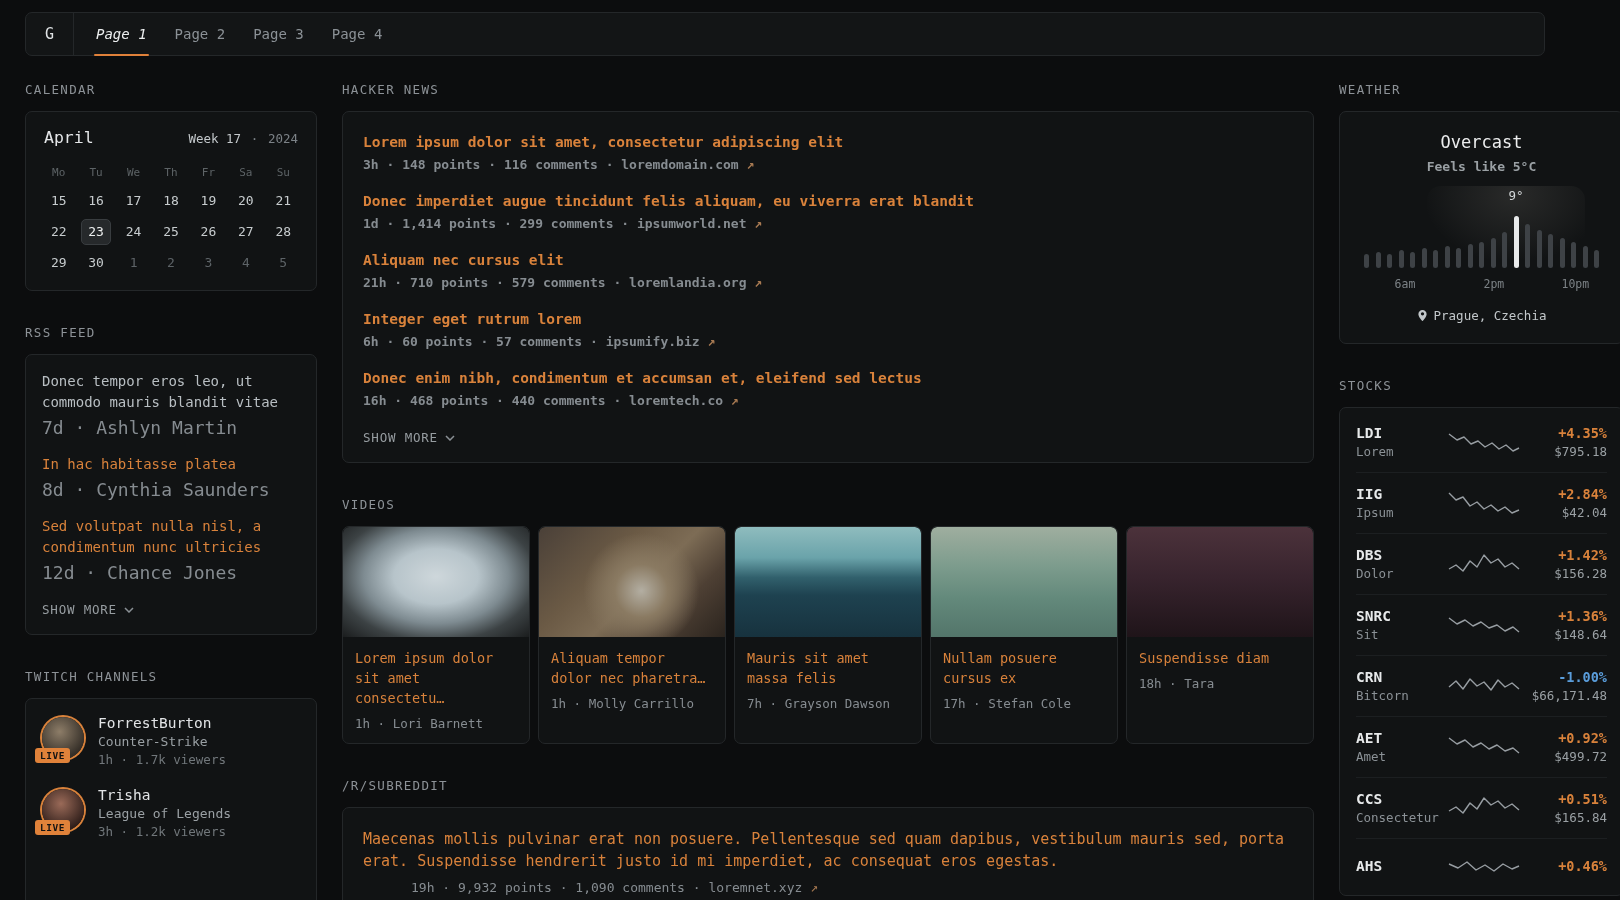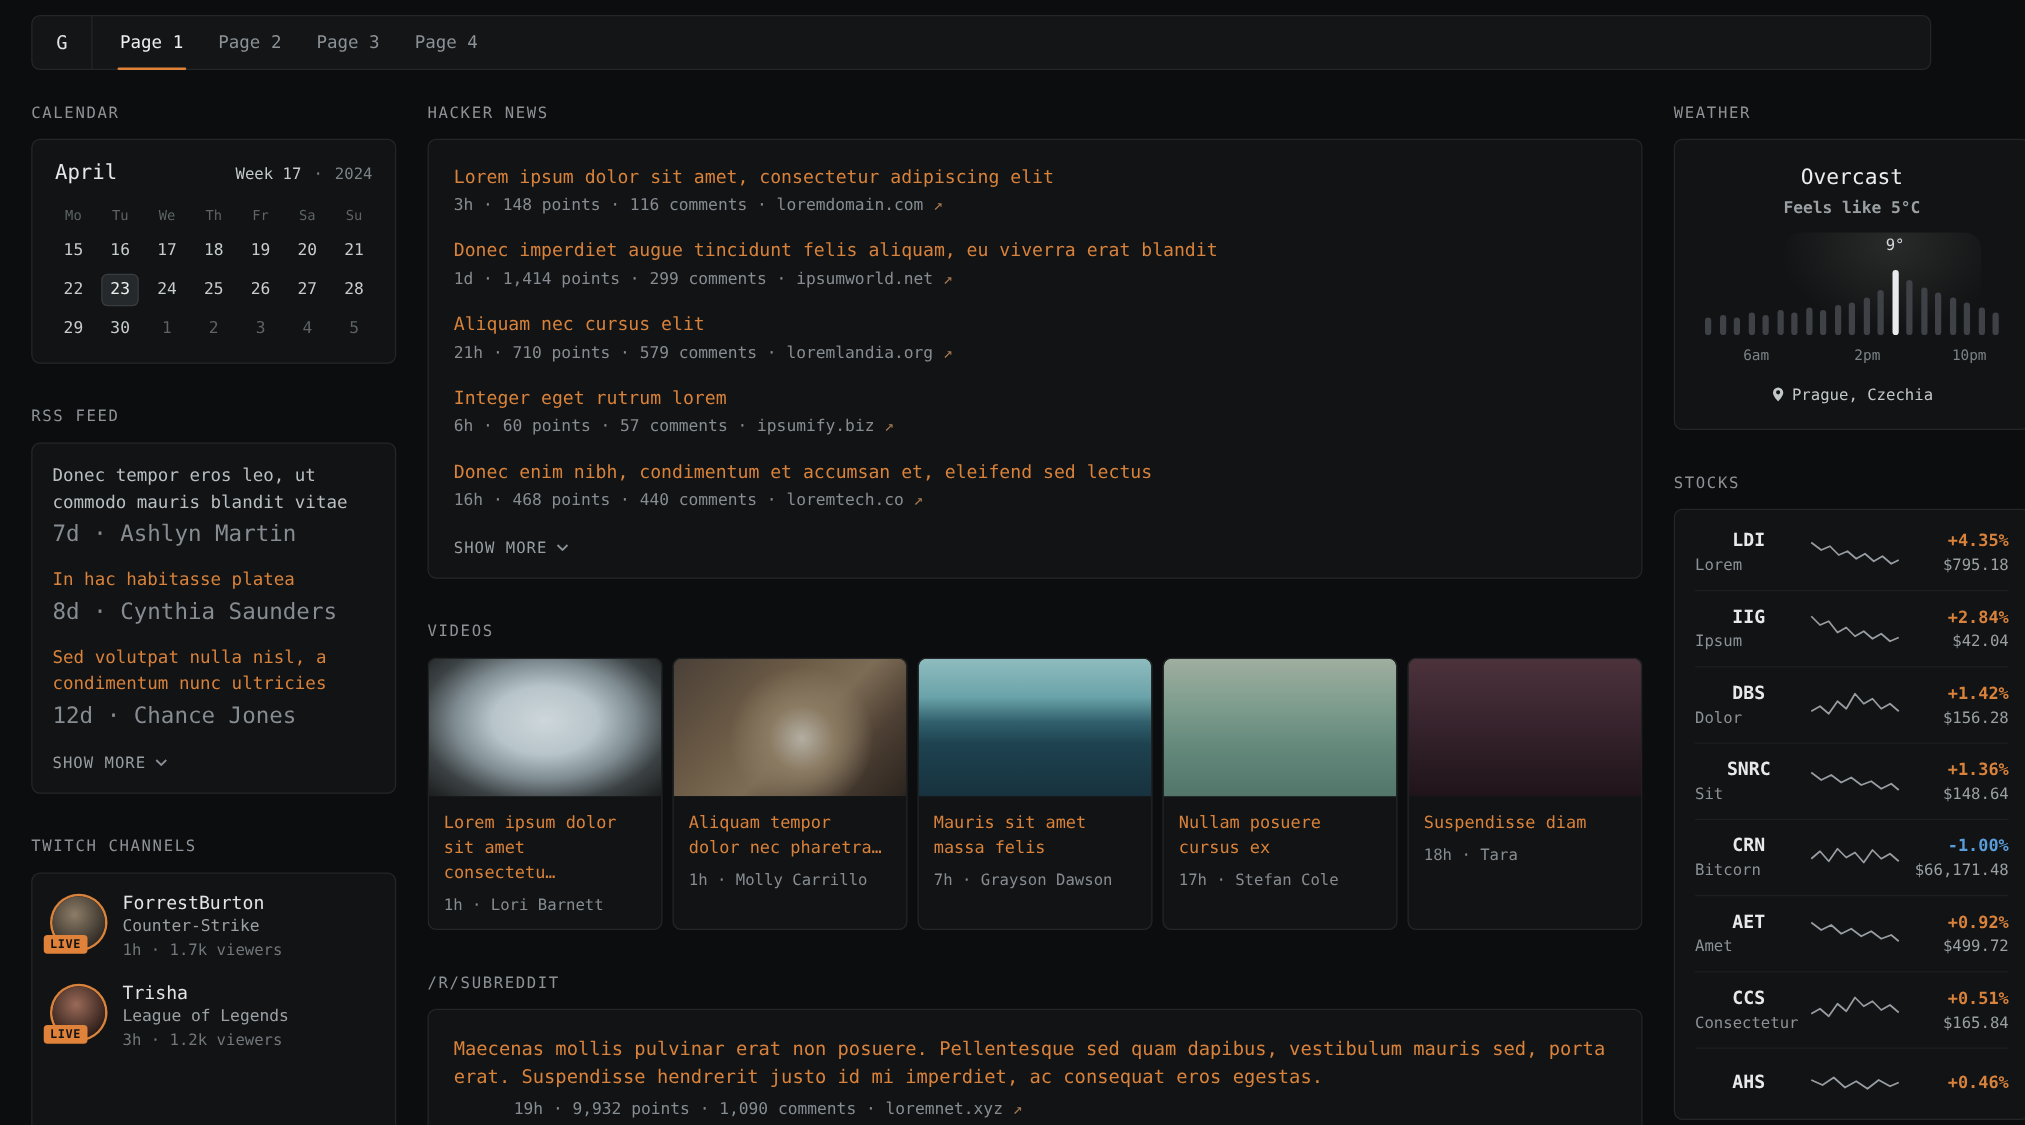--- a/index.html
+++ b/index.html
@@ -11,21 +11,21 @@
   html,body{width:1620px;height:900px;overflow:hidden;background:var(--bg);
     font-family:"DejaVu Sans Mono","Liberation Mono",monospace;color:var(--text);}
   .page{width:1520px;margin:12px 0 0 25px;}
   
   .topbar{height:44px;background:var(--card);border:1px solid var(--border);border-radius:7px;
     display:flex;align-items:stretch;}
   .logo{width:48px;display:flex;align-items:center;justify-content:center;
     border-right:1px solid var(--border);color:#dfe2e4;font-size:15px;cursor:pointer;}
   .tabs{display:flex;margin-left:22px;gap:28px;}
   .tab{display:flex;align-items:center;position:relative;font-size:14px;color:var(--muted);cursor:pointer;}
-  .tab.active{color:#eceeef;}
+  .tab.active{color:#eceeef;font-style:italic;}
   .tab.active::after{content:"";position:absolute;left:-2px;right:-2px;bottom:-1px;height:2px;
     background:#e0813a;border-radius:1px;}
   
   .columns{display:grid;grid-template-columns:292px 1fr 285px;gap:25px;margin-top:26px;}
   .widget + .widget{margin-top:34px;}
   .sec{font-size:12.5px;font-weight:normal;letter-spacing:1.3px;color:#8d9297;margin-bottom:14px;}
   .card{background:#111314;border:1px solid var(--border);border-radius:7px;}
   
   .cal-card{padding:16px 14px 14px;}
   .cal-head{display:flex;justify-content:space-between;align-items:baseline;padding:0 4px;}
@@ -51,21 +51,21 @@
   .av1{background:radial-gradient(circle at 42% 35%,#8d7d68,#352f28 72%);box-shadow:0 0 0 2px #d9823b;}
   .av2{background:radial-gradient(circle at 45% 35%,#9a6a58,#2f1e1a 74%);box-shadow:0 0 0 2px #d9823b;}
   .av3{background:radial-gradient(circle at 45% 40%,#d0d4d6,#696d71 78%);box-shadow:0 0 0 2px #2e3235;}
   .live{position:absolute;left:-7px;bottom:-4px;background:#e0823a;color:#121212;font-size:9.5px;
     font-weight:bold;letter-spacing:0.5px;padding:2px 5px;border-radius:3px;}
   .tname{font-size:14.5px;color:#e2e4e6;}
   .tgame{font-size:13px;color:#9aa0a4;margin-top:3px;}
   .tmeta{font-size:12.5px;color:#71777b;margin-top:3px;}
   
   .hn-card{padding:20px 20px 16px;}
-  .hn-item{margin-bottom:19px;}
+  .hn-item{margin-bottom:19px;font-weight:bold;}
   .hn-title{font-size:14.5px;line-height:20px;color:var(--accent);cursor:pointer;display:block;}
   .hn-meta{font-size:13px;color:#868c91;margin-top:5px;}
   .hn-meta .domain{color:#868c91;cursor:pointer;}
   .arrow{color:#a87a52;}
   
   .vrow{display:flex;gap:8px;overflow:hidden;}
   .vcard{width:188px;flex-shrink:0;background:#111314;border:1px solid var(--border);border-radius:7px;
     overflow:hidden;cursor:pointer;display:flex;flex-direction:column;}
   .vthumb{height:110px;border-radius:6px 6px 0 0;}
   .t1{background:radial-gradient(ellipse at 50% 45%,#ced7db 0%,#b7c4ca 32%,#7e8b91 55%,#3c4244 76%,#1b1d1e 100%);}
@@ -94,21 +94,21 @@
   .w-temp{position:absolute;top:-2px;left:64%;transform:translateX(-50%);font-size:12.5px;color:#d3d7d9;}
   .w-times{position:relative;height:15px;margin-top:9px;}
   .w-times span{position:absolute;transform:translateX(-50%);font-size:11.5px;color:#7c8286;}
   .w-loc{margin-top:16px;display:flex;align-items:center;justify-content:center;gap:6px;
     font-size:12.5px;color:#c2c7ca;}
   
   .st-card{padding:4px 16px 0;}
   .srow{display:flex;align-items:center;padding:13px 0;cursor:pointer;}
   .srow + .srow{border-top:1px solid var(--sep);}
   .s-id{width:86px;}
-  .s-sym{font-size:14.5px;font-weight:bold;color:#e7e9ea;text-align:center;}
+  .s-sym{font-size:14.5px;font-weight:bold;color:#e7e9ea;}
   .s-name{font-size:12.5px;color:#8b9196;margin-top:3px;white-space:nowrap;}
   .spark{flex-shrink:0;margin:0 6px;}
   .spark polyline{fill:none;stroke:#979da2;stroke-width:1.4;stroke-linejoin:round;}
   .s-val{flex:1;text-align:right;}
   .s-chg{font-size:13.5px;font-weight:bold;color:var(--accent);}
   .s-chg.neg{color:var(--blue);}
   .s-price{font-size:12.5px;color:#9aa0a4;margin-top:3px;}
   .chev{flex-shrink:0;}
 </style>
 </head>

